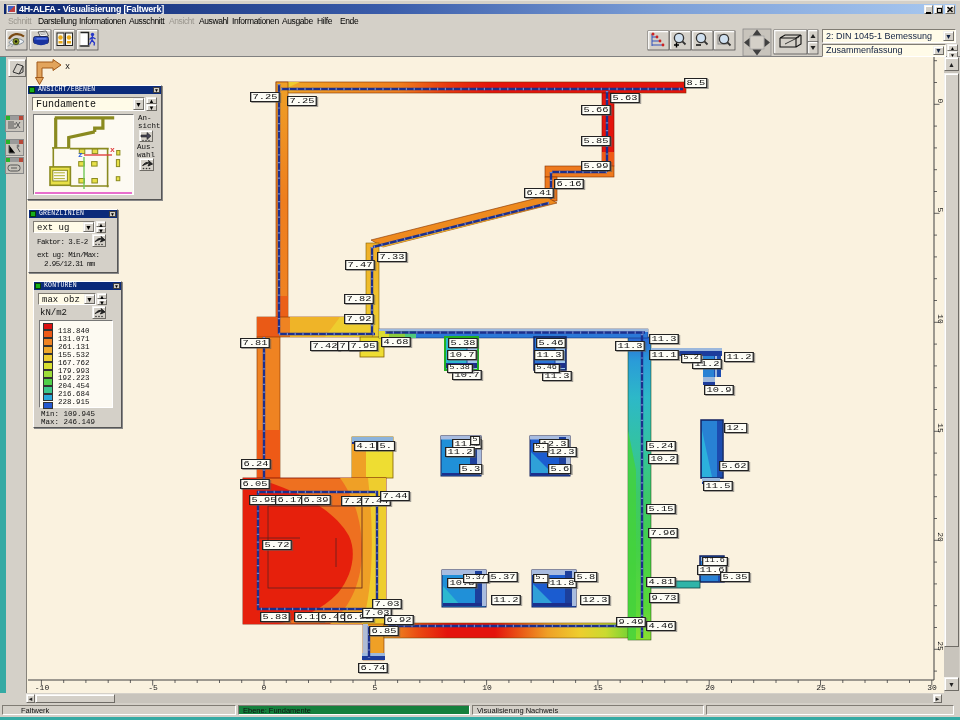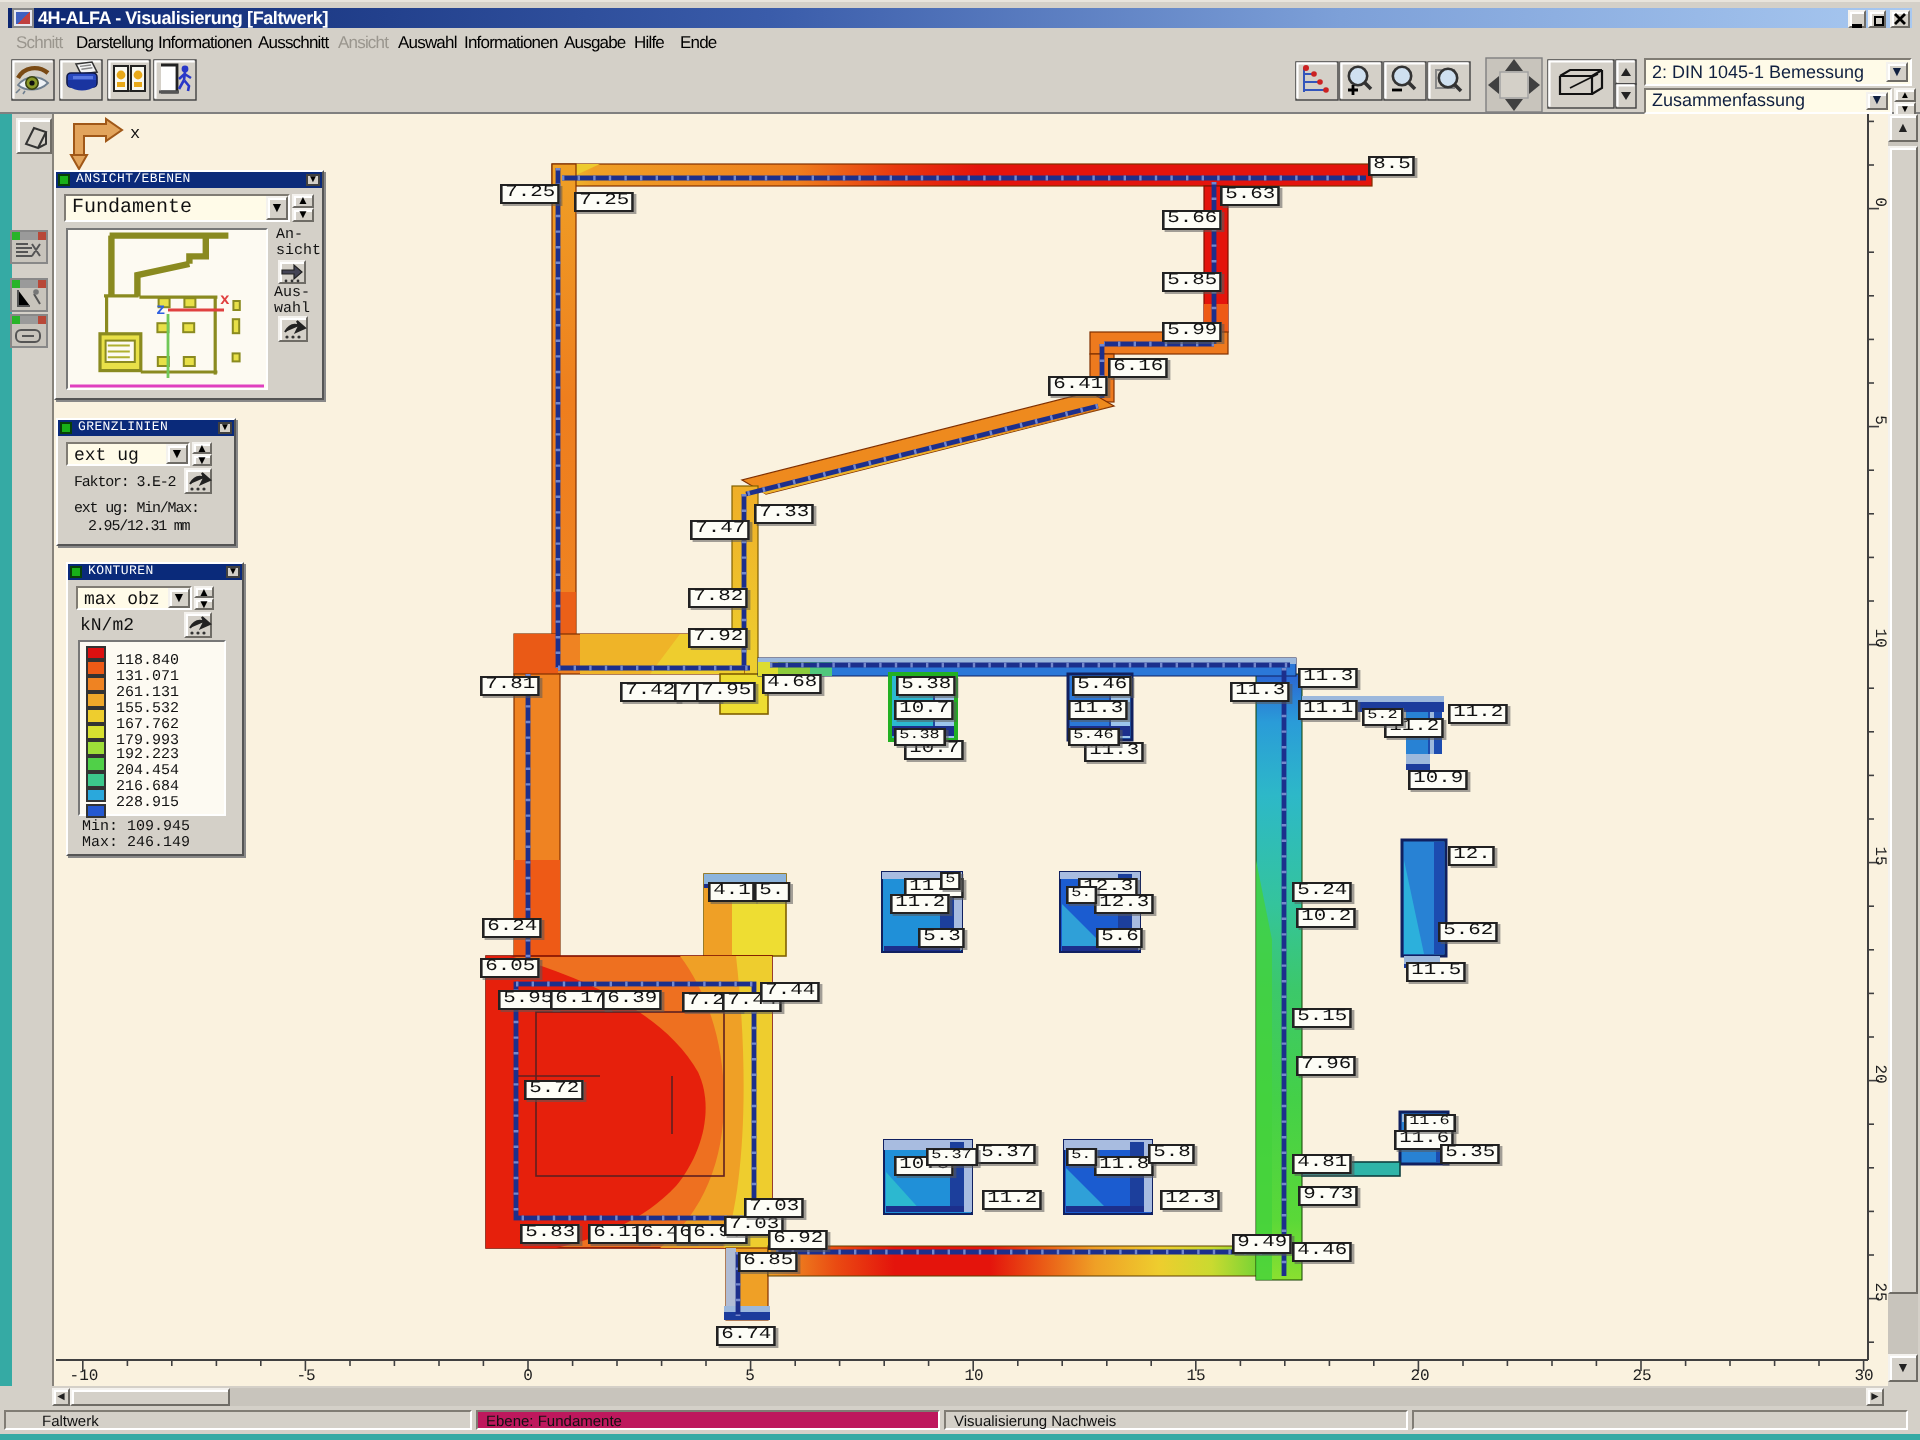--- a/index.html
+++ b/index.html
@@ -797,14 +797,14 @@
 
 <div class="abs" style="left:26px;top:694px;width:916px;height:9px;background:#c8c4bc;z-index:45"></div>
 <div class="abs btn" style="left:26px;top:694px;width:9px;height:9px;font-size:6px;line-height:8px;text-align:center;color:#222;z-index:46">◄</div>
 <div class="abs btn" style="left:933px;top:694px;width:9px;height:9px;font-size:6px;line-height:8px;text-align:center;color:#222;z-index:46">►</div>
 <div class="abs btn" style="left:35px;top:694px;width:80px;height:9px;z-index:46"></div>
 <div class="abs" style="left:0;top:693px;width:26px;height:11px;background:#d4d0c8;z-index:45"></div>
 <div class="abs" style="left:942px;top:693px;width:18px;height:11px;background:#d4d0c8;z-index:45"></div>
 
 <div class="abs" style="left:0;top:704px;width:960px;height:13px;background:#d4d0c8;z-index:45"></div>
 <div class="abs" style="left:2px;top:705px;width:234px;height:10px;background:#d4d0c8;border:1px solid;border-color:#807c74 #fff #fff #807c74;font-size:7.5px;line-height:9px;padding-left:18px;color:#111;z-index:46;font-family:'Liberation Sans',sans-serif">Faltwerk</div>
-<div class="abs" style="left:238px;top:705px;width:232px;height:10px;background:#be185d;border:1px solid;border-color:#807c74 #fff #fff #807c74;font-size:7.5px;line-height:9px;padding-left:4px;color:#111;z-index:46;font-family:'Liberation Sans',sans-serif">Ebene: Fundamente</div>
+<div class="abs" style="left:238px;top:705px;width:232px;height:10px;background:#15803d;border:1px solid;border-color:#807c74 #fff #fff #807c74;font-size:7.5px;line-height:9px;padding-left:4px;color:#111;z-index:46;font-family:'Liberation Sans',sans-serif">Ebene: Fundamente</div>
 <div class="abs" style="left:472px;top:705px;width:232px;height:10px;background:#d4d0c8;border:1px solid;border-color:#807c74 #fff #fff #807c74;font-size:7.5px;line-height:9px;padding-left:4px;color:#111;z-index:46;font-family:'Liberation Sans',sans-serif">Visualisierung Nachweis</div>
 <div class="abs" style="left:706px;top:705px;width:248px;height:10px;background:#d4d0c8;border:1px solid;border-color:#807c74 #fff #fff #807c74;font-size:7.5px;line-height:9px;padding-left:4px;color:#111;z-index:46;font-family:'Liberation Sans',sans-serif"></div>
 </body></html>

